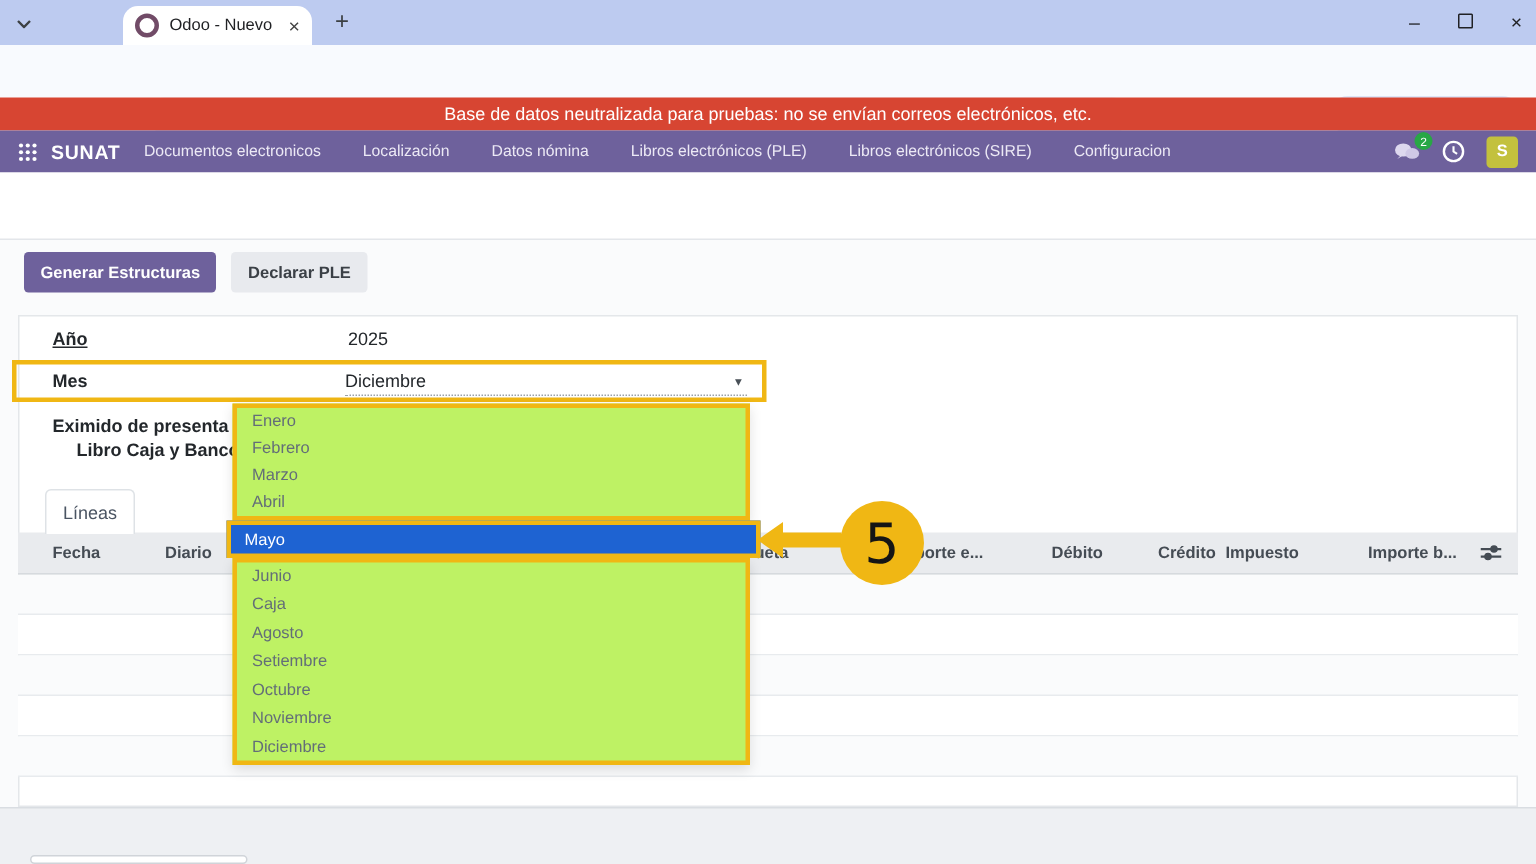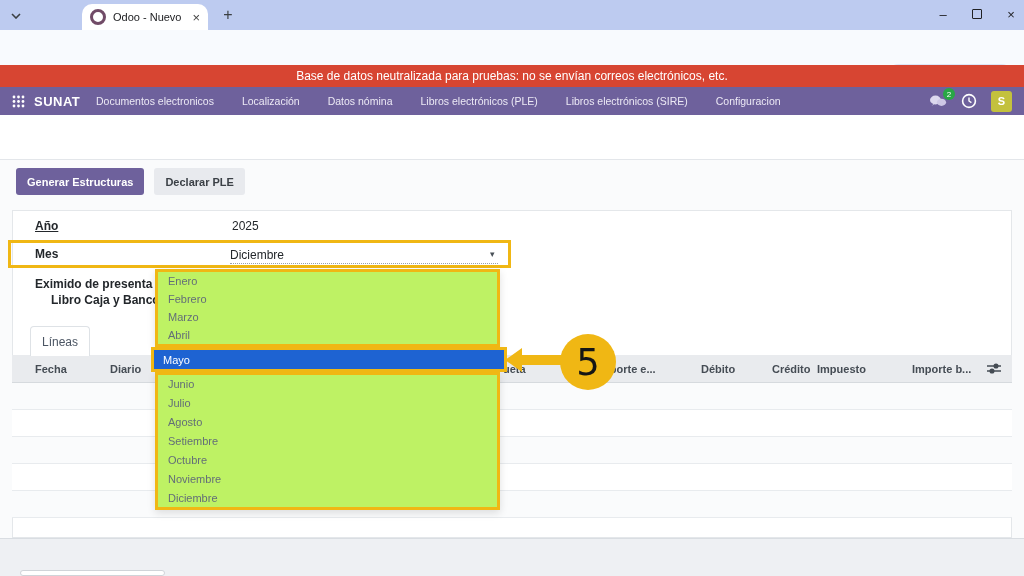--- a/index.html
+++ b/index.html
@@ -268,21 +268,21 @@
 
   <div class="abs dd ddsec" style="left:155px;top:269px;width:345px;height:78px;">
     <div class="dditem">Enero</div>
     <div class="dditem">Febrero</div>
     <div class="dditem">Marzo</div>
     <div class="dditem">Abril</div>
   </div>
   <div class="abs ddsel">Mayo</div>
   <div class="abs dd ddsec" style="left:155px;top:372px;width:345px;height:138px;">
     <div class="dditem">Junio</div>
-    <div class="dditem">Julio</div>
+    <div class="dditem">Caja</div>
     <div class="dditem">Agosto</div>
     <div class="dditem">Setiembre</div>
     <div class="dditem">Octubre</div>
     <div class="dditem">Noviembre</div>
     <div class="dditem">Diciembre</div>
   </div>
 
   <div class="abs anno" style="left:505px;top:346px;">
     <svg width="56" height="28" viewBox="0 0 56 28">
         <polygon points="0,14 17,2 17,9 56,9 56,19 17,19 17,26" fill="#f0b714"></polygon>

